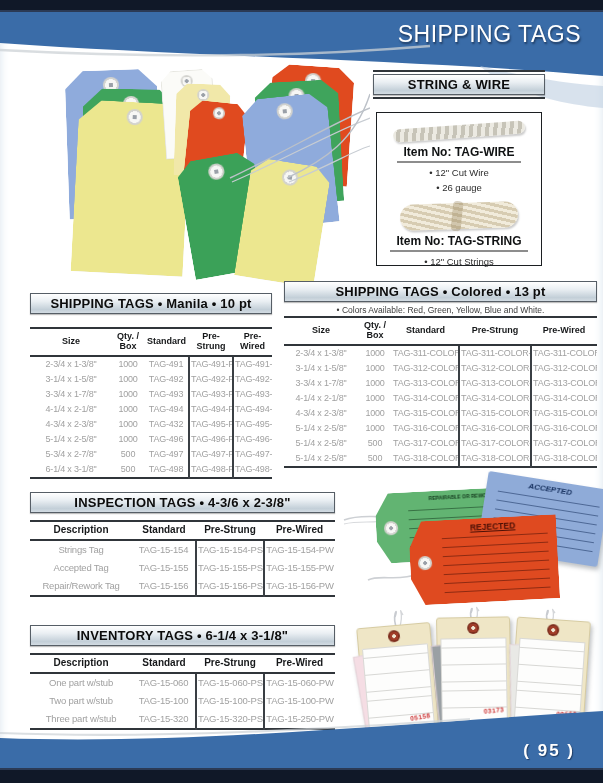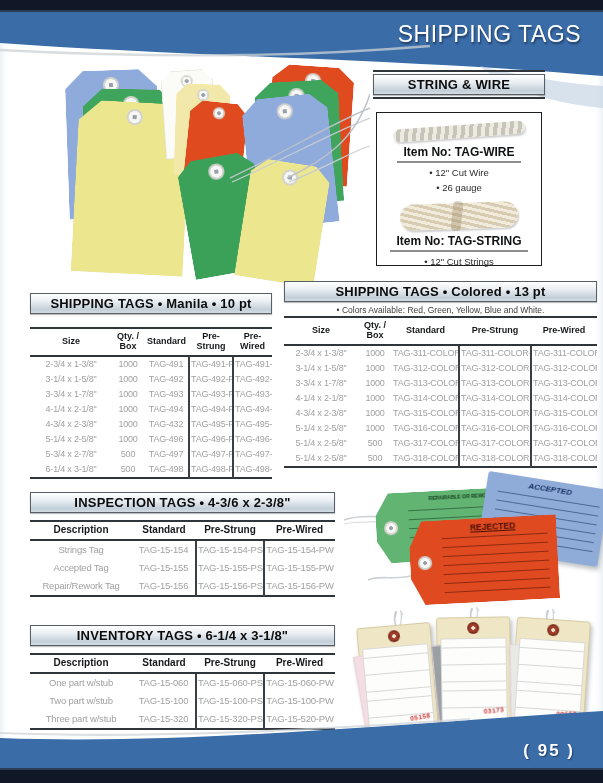--- a/index.html
+++ b/index.html
@@ -432,21 +432,21 @@
           <tr>
             <td class="c0">Two part w/stub</td>
             <td class="c1">TAG-15-100</td>
             <td class="c2">TAG-15-100-PS</td>
             <td class="c3">TAG-15-100-PW</td>
           </tr>
           <tr>
             <td class="c0">Three part w/stub</td>
             <td class="c1">TAG-15-320</td>
             <td class="c2">TAG-15-320-PS</td>
-            <td class="c3">TAG-15-520-PW</td>
+            <td class="c3">TAG-15-250-PW</td>
           </tr>
         </tbody>
     </table>
   </div>
 
   <div class="photo-inv">
     <svg class="wires" width="256" height="158" viewBox="0 0 256 158">
       <path d="M52,26 C46,12 54,2 50,14" stroke="#c8cbd0" stroke-width="1.6" fill="none"></path>
       <path d="M54,26 C60,10 52,2 58,12" stroke="#d5d7da" stroke-width="1.3" fill="none"></path>
       <path d="M128,20 C122,8 130,0 126,10" stroke="#c8cbd0" stroke-width="1.6" fill="none"></path>

